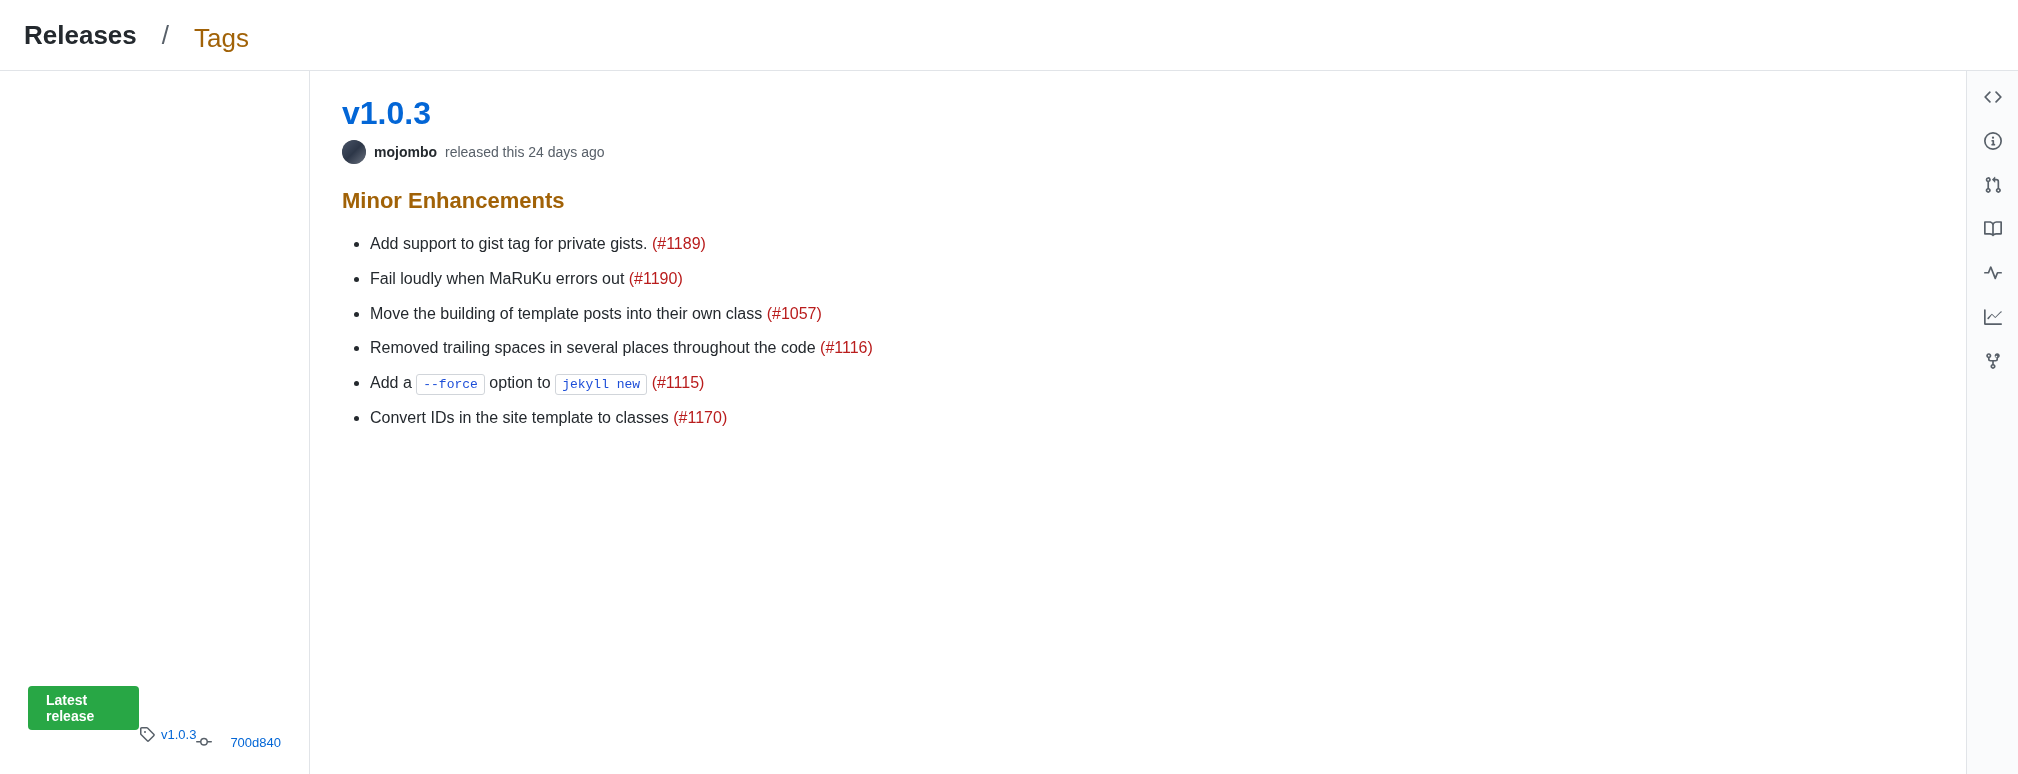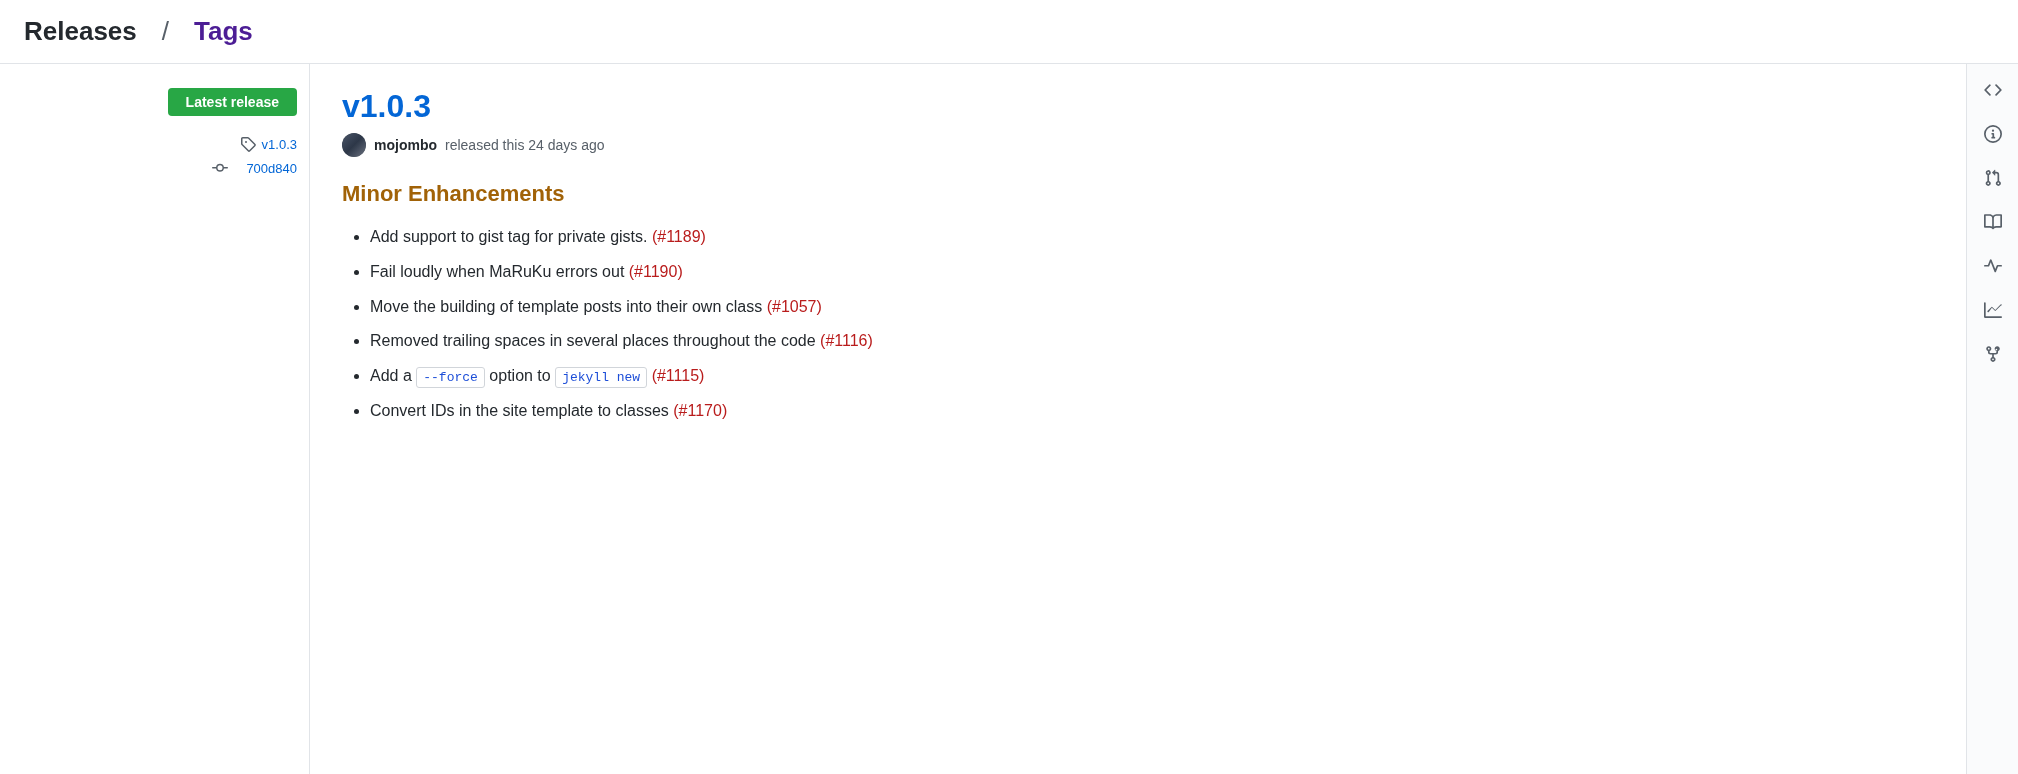--- a/index.html
+++ b/index.html
@@ -36,40 +36,41 @@
 
     .header-separator {
       font-size: 26px;
       font-weight: 300;
       color: #586069;
       margin: 0 8px;
     }
 
     .header-tags-link {
       font-size: 26px;
-      font-weight: bold;
-      color: #4c1d95;
+      font-weight: normal;
+      color: #a16207;
       text-decoration: none;
+      margin-top: 7px;
     }
 
     
     .main-content {
       display: flex;
       flex: 1;
       overflow: hidden;
     }
 
     
     .sidebar {
       width: 310px;
       flex-shrink: 0;
       border-right: 1px solid #e1e4e8;
-      padding: 24px 12px;
-      display: flex;
-      flex-direction: column;
+      padding: 24px 28px;
+      display: flex;
+      flex-direction: row;
       align-items: flex-end;
     }
 
     .latest-release-badge {
       background-color: #28a745;
       color: #fff;
       font-size: 14px;
       font-weight: 600;
       padding: 6px 18px;
       border-radius: 4px;

